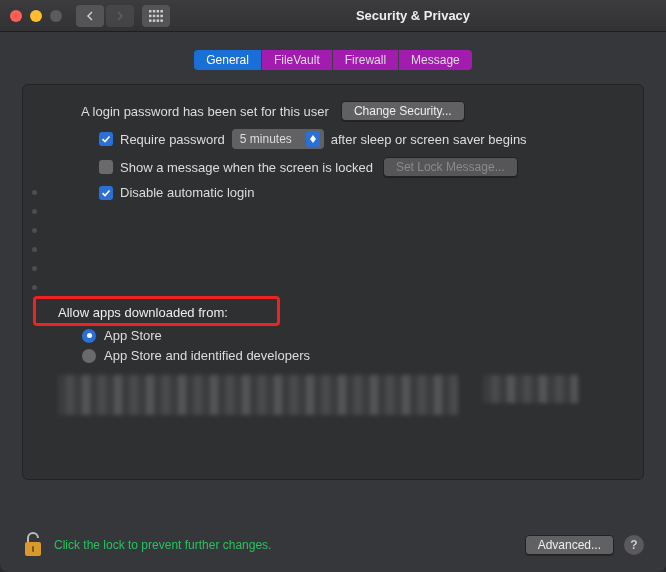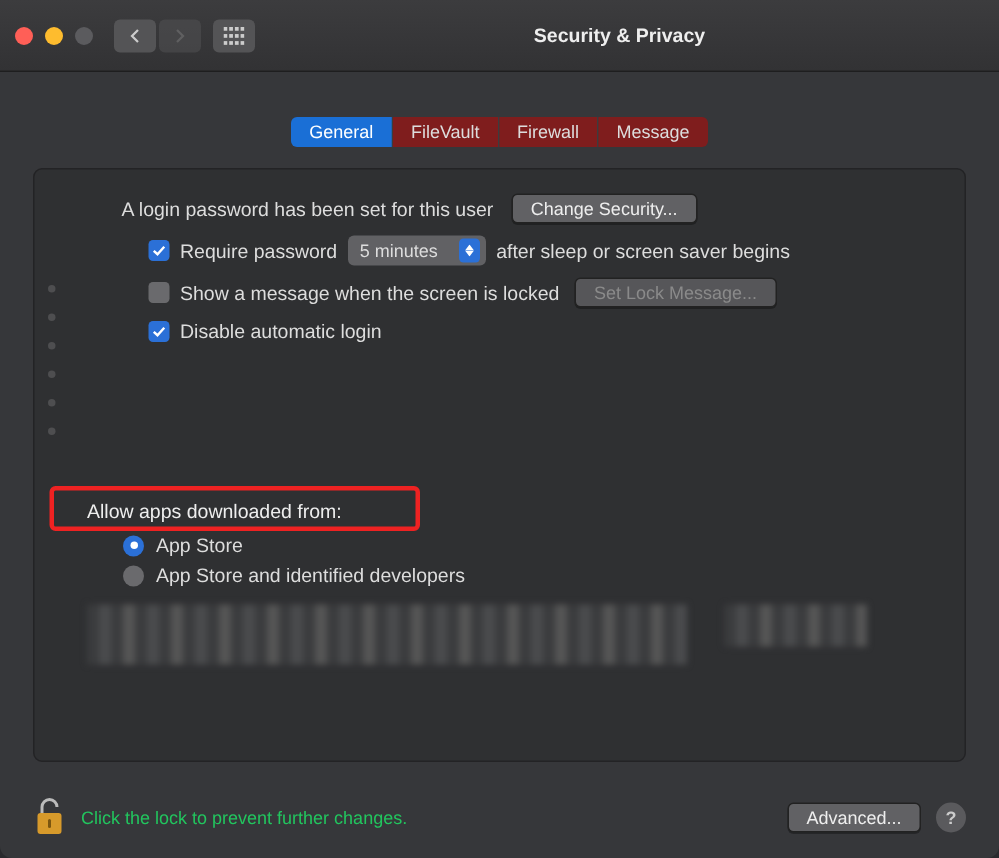--- a/index.html
+++ b/index.html
@@ -1,32 +1,32 @@
 <!DOCTYPE html>
 <html><head>
   <meta charset="utf-8">
   <style>
     * { box-sizing: border-box; margin: 0; padding: 0; }
     body { width: 666px; height: 572px; background: #2a2a2e; font-family: -apple-system, "Helvetica Neue", Arial, sans-serif; font-size: 13px; color: #ddd; overflow: hidden; }
     .window { width: 666px; height: 572px; background: #36373a; border-radius: 8px; display: flex; flex-direction: column; position: relative; }
-    .titlebar { height: 48px; display: flex; align-items: center; padding: 0 10px; border-bottom: 1px solid #1e1e1f; background: linear-gradient(#3c3c3e, #323234); }
+    .titlebar { height: 32px; display: flex; align-items: center; padding: 0 10px; border-bottom: 1px solid #1e1e1f; background: linear-gradient(#3c3c3e, #323234); }
     .traffic { display: flex; gap: 8px; margin-right: 14px; }
     .tl-btn { width: 12px; height: 12px; border-radius: 50%; }
     .close { background: #ff5f57; }
     .min { background: #febc2e; }
     .zoom { background: #5b5b5e; }
     .nav-btns { display: flex; gap: 2px; }
     .nav-btn { width: 28px; height: 22px; background: #545456; border-radius: 4px; display: flex; align-items: center; justify-content: center; color: #aaa; }
     .nav-btn.disabled { opacity: .5; }
     .grid-btn { width: 28px; height: 22px; background: #545456; border-radius: 4px; margin-left: 8px; display: flex; align-items: center; justify-content: center; }
     .title { flex: 1; text-align: center; font-weight: 600; color: #eee; font-size: 13px; }
     .search-wrap { width: 138px; height: 22px; background: #4e4e50; border-radius: 4px; display: flex; align-items: center; padding: 0 6px; gap: 4px; }
     .search-wrap input { background: transparent; border: none; outline: none; color: #ddd; font-size: 12px; width: 100%; }
-    .tabs { display: flex; margin: 30px auto 0; width: fit-content; }
-    .tab { height: 20px; padding: 0 12px; font-size: 12px; display: flex; align-items: center; background: #7f1d1d; color: #ddd; border-right: 1px solid #3c3c3e; }
+    .tabs { display: flex; margin: 18px auto 0; width: fit-content; }
+    .tab { height: 20px; padding: 0 12px; font-size: 12px; display: flex; align-items: center; background: #a21caf; color: #ddd; border-right: 1px solid #3c3c3e; }
     .tab:first-child { border-radius: 4px 0 0 4px; }
     .tab:last-child { border-right: none; border-radius: 0 4px 4px 0; }
     .tab.active { background: #1a6fd6; color: #fff; }
     .panel { margin: 14px 22px 0; border: 1px solid #232325; border-radius: 6px; background: #2f3032; padding: 16px 58px 30px; position: relative; height: 396px; }
     .row { display: flex; align-items: center; margin-bottom: 8px; font-size: 13px; }
     .btn { height: 20px; background: #616164; color: #eee; border: 0.5px solid #222; border-radius: 4px; padding: 0 12px; font-size: 12px; display: inline-flex; align-items: center; box-shadow: 0 1px 0 rgba(0,0,0,.3); }
     .btn.disabled { color: #8a8a8a; background: #565659; }
     .checkbox { width: 14px; height: 14px; background: #2b70d7; border-radius: 3px; display: inline-flex; align-items: center; justify-content: center; margin-right: 7px; position: relative; top: 0; }
     .checkbox.unchecked { background: #6a6a6d; }
     .checkbox svg { width: 10px; height: 10px; }

